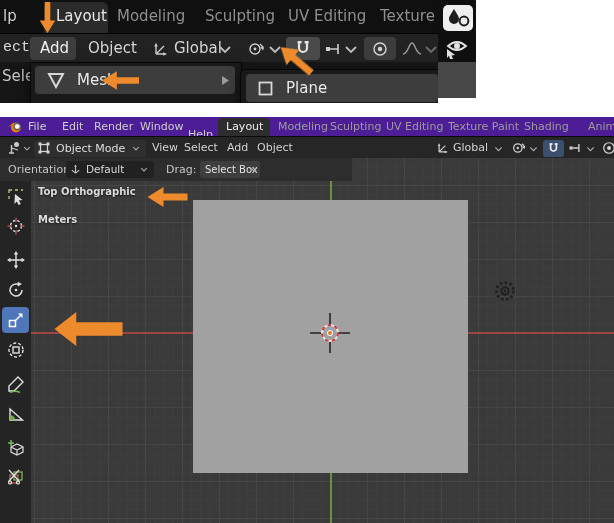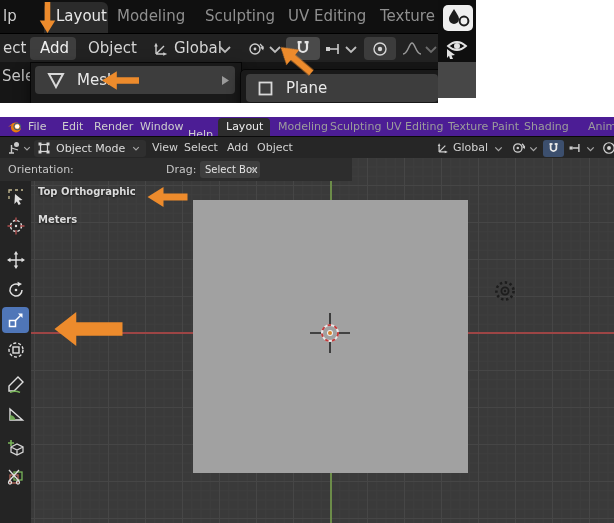--- a/index.html
+++ b/index.html
@@ -78,21 +78,21 @@
       <div id="inset-tab-active-box" class="abs"></div>
       <div class="abs tab txt" style="left:3px;color:#cfcfcf;">lp</div>
       <div class="abs tab txt" style="left:56px;color:#e8e8e8;">Layout</div>
       <div class="abs tab txt" style="left:117px;">Modeling</div>
       <div class="abs tab txt" style="left:205px;">Sculpting</div>
       <div class="abs tab txt" style="left:288px;">UV Editing</div>
       <div class="abs tab txt" style="left:380px;">Texture P</div>
     </div>
 
     <div id="inset-header" class="abs">
-      <div class="abs mtxt txt" style="left:3px;">ect</div>
+      <div class="abs mtxt txt" style="left:3px;font-family:Liberation Mono, monospace;">ect</div>
       <div class="abs wbox" style="left:30px;top:3px;width:46px;height:23px;">
         <div class="abs mtxt txt" style="left:10px;top:-3px;color:#f0f0f0;">Add</div>
       </div>
       <div class="abs mtxt txt" style="left:88px;">Object</div>
 
       <svg class="abs" style="left:152px;top:6px;" width="18" height="18" viewBox="0 0 18 18">
         <path d="M4 14 L4 5 M4 14 L13 14 M4 14 L12 6" stroke="#cdcdcd" stroke-width="1.4" fill="none"></path>
         <path d="M2.2 6.5 L4 2.8 L5.8 6.5 Z M11.2 12.2 L15.2 14 L11.2 15.8 Z" fill="#cdcdcd"></path>
       </svg>
       <div class="abs mtxt txt" style="left:174px;">Global</div>
@@ -315,20 +315,30 @@
       <circle cx="22" cy="22" r="3" fill="#f0f0f0"></circle>
       <circle cx="22" cy="22" r="2" fill="#d8842f"></circle>
     </svg>
 
     <div class="abs vp-label txt" style="left:38px;top:28px;">Top Orthographic</div>
     <div class="abs vp-label txt" style="left:38px;top:56px;">Meters</div>
   </div>
 
   <div id="toolsettings" class="abs">
     <div class="abs lbl txt" style="left:8px;">Orientation:</div>
+    <div class="abs tswidget" style="left:66px;top:3px;width:88px;height:17px;">
+      <svg class="abs" style="left:4px;top:3px;" width="11" height="11" viewBox="0 0 18 18">
+        <path d="M9 15 V4 M9 15 L3 10 M9 15 L15 10" stroke="#c9c9c9" stroke-width="1.8" fill="none"></path>
+        <path d="M6.8 4.5 L9 1 L11.2 4.5 Z" fill="#c9c9c9"></path>
+      </svg>
+      <div class="abs txt" style="left:20px;top:0;height:17px;line-height:17px;font-size:10.5px;color:#d8d8d8;">Default</div>
+      <svg class="abs chev" style="left:74px;top:6px;" width="8" height="5" viewBox="0 0 14 9">
+          <path d="M2 2 L7 7 L12 2" stroke="#a8a8a8" stroke-width="2" fill="none"></path>
+        </svg>
+    </div>
     <div class="abs lbl txt" style="left:166px;">Drag:</div>
     <div class="abs" style="left:200px;top:3px;width:60px;height:17px;background:#3e3e3e;border-radius:3px;">
       <div class="abs txt" style="left:5px;top:0;height:17px;line-height:17px;font-size:10px;color:#e2e2e2;">Select Box</div>
       <svg class="abs chev" style="left:50px;top:6px;" width="8" height="5" viewBox="0 0 14 9">
           <path d="M2 2 L7 7 L12 2" stroke="#a8a8a8" stroke-width="2" fill="none"></path>
         </svg>
     </div>
   </div>
 
   <div id="toolbar" class="abs">

